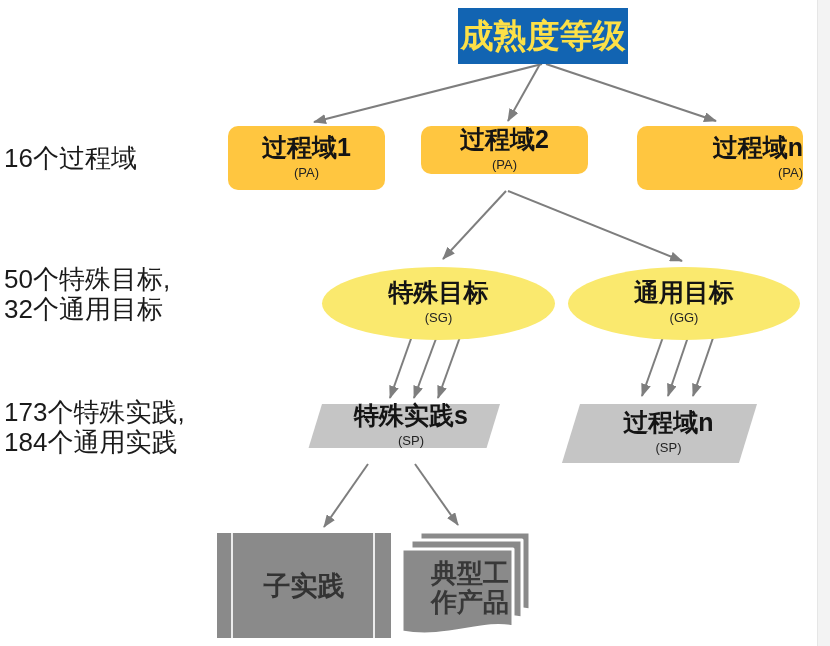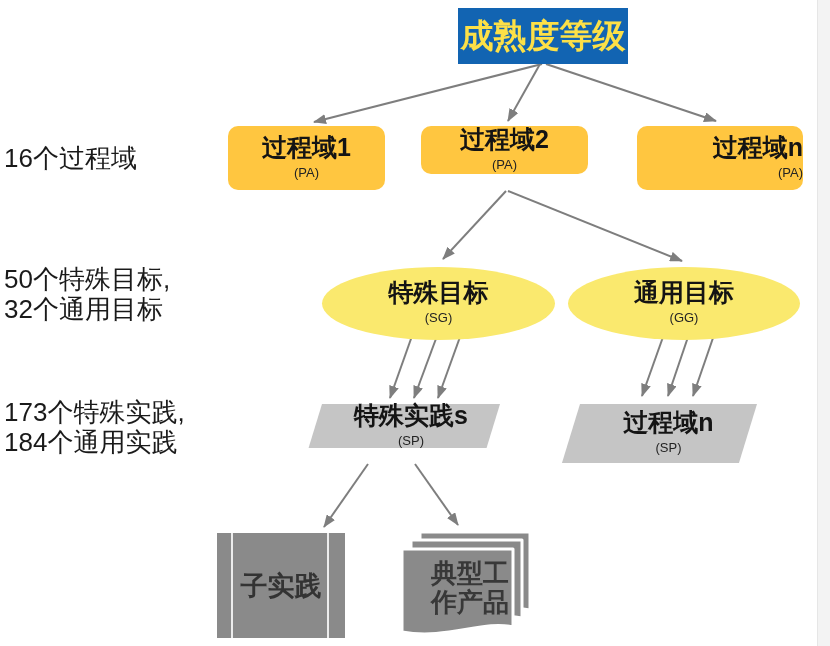--- a/index.html
+++ b/index.html
@@ -51,21 +51,21 @@
 
   
   #root-box { left:458px; top:8px;  width:170px; height:56px; }
   #pa1 { left:228px; top:126px; width:157px; height:64px; }
   #pa2 { left:421px; top:126px; width:167px; height:48px; }
   #pa3 { left:637px; top:126px; width:166px; height:64px;align-items:flex-end; }
   #goal1 { left:322px; top:267px; width:233px; height:73px; }
   #goal2 { left:568px; top:267px; width:232px; height:73px; }
   #sp1 { left:322px; top:404px; width:178px; height:44px; }
   #sp2 { left:580px; top:404px; width:177px; height:59px; }
-  #card1 { left:217px; top:533px; width:128px; height:105px; }
+  #card1 { left:217px; top:533px; width:174px; height:105px; }
   #side1 { top:143px; }
   #side2 { top:264px; }
   #side3 { top:397px; }
 </style>
 </head>
 <body>
 
 <div class="stage">
 
   <svg class="arrow-layer" viewBox="0 0 830 646" xmlns="http://www.w3.org/2000/svg">

